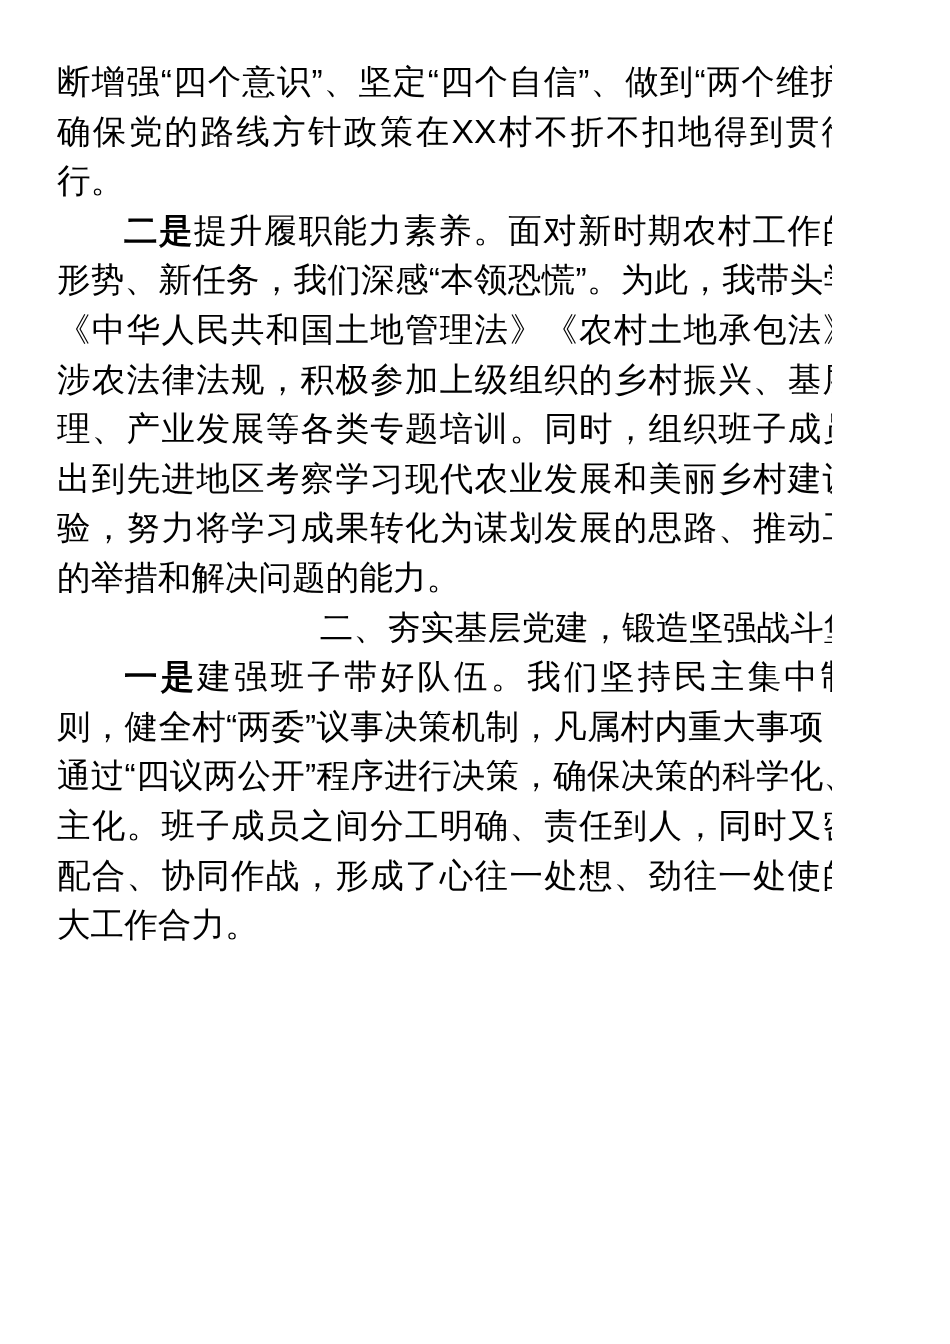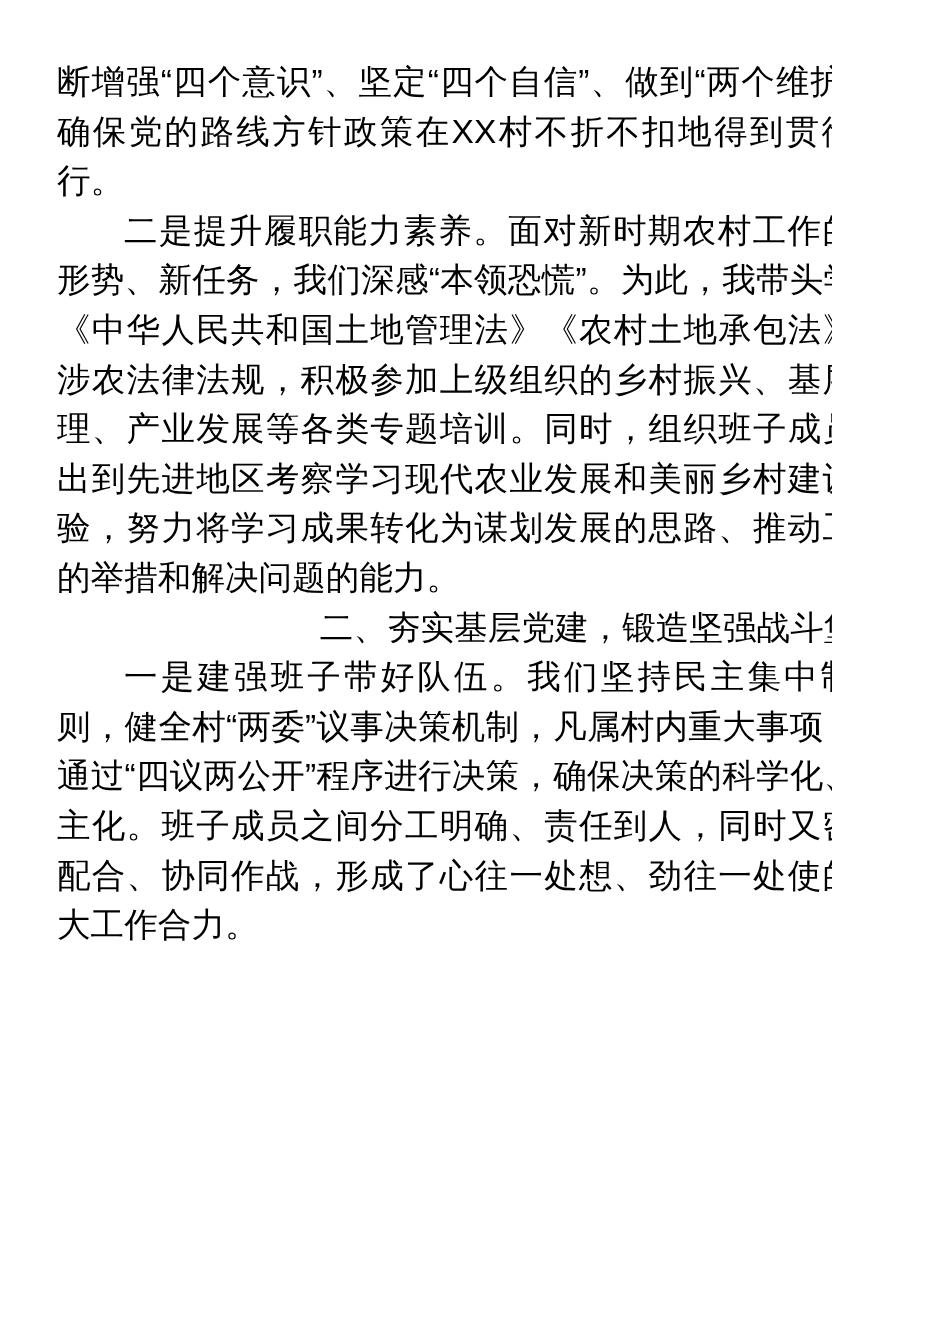--- a/index.html
+++ b/index.html
@@ -39,21 +39,21 @@
   }
   .para.cont {
     text-indent: 0;
   }
   .para.heading {
     text-indent: 67px;
     font-weight: 400;
     text-align: right;
   }
   .lead {
-    font-weight: 400;
+    font-weight: 700;
   }
   
 </style>
 </head>
 <body>
 
 <div class="page">
   <div class="doc-body">
 
     <p class="para cont"><span>断增强“四个意识”、坚定“四个自信”、做到“两个维护”，确保党的路线方针政策在XX村不折不扣地得到贯彻执行。</span></p>

